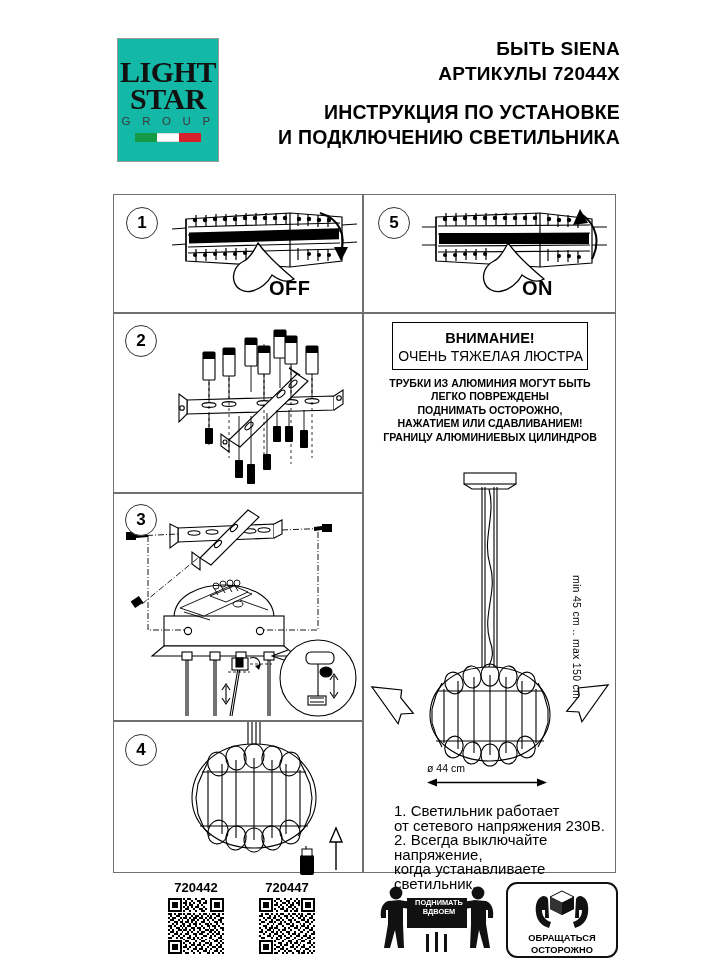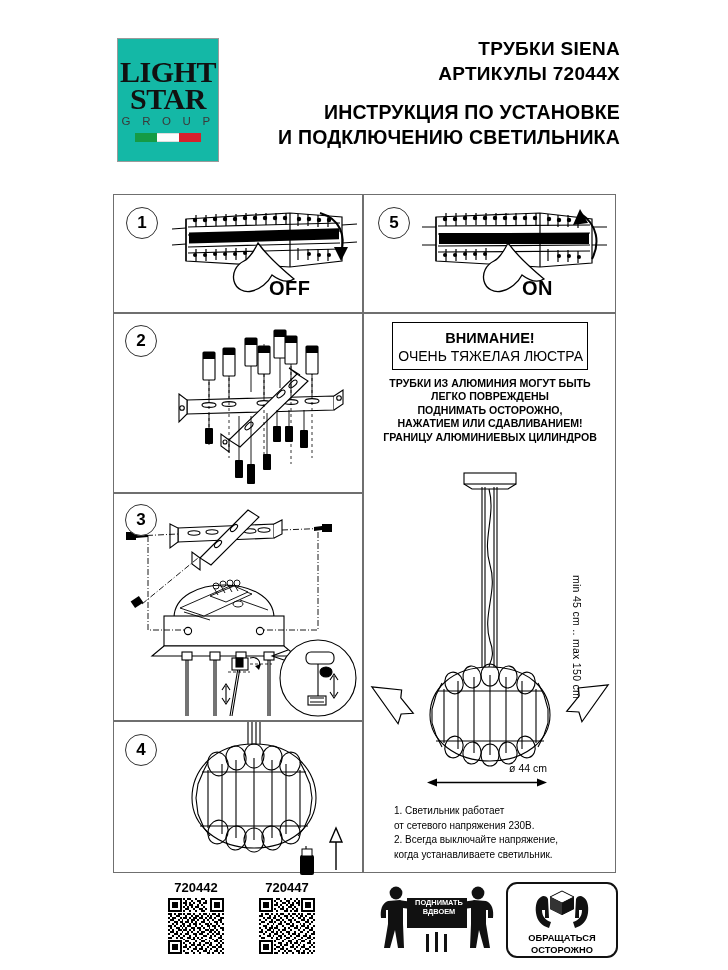--- a/index.html
+++ b/index.html
@@ -49,24 +49,24 @@
   #warn-t2{font-size:14px;line-height:19px;text-align:right;}
   #warn-body{position:absolute;left:372px;top:377px;width:236px;text-align:center;
              font-size:10.6px;font-weight:bold;line-height:13.4px;}
 
   
   #product-wrap{position:absolute;left:372px;top:465px;width:236px;height:320px;}
   #dim-vert{position:absolute;left:569px;top:557px;width:16px;height:160px;}
   #dim-vert span{position:absolute;left:50%;top:50%;transform:translate(-50%,-50%) rotate(90deg);
      white-space:nowrap;font-size:10.5px;letter-spacing:.3px;}
   #dim-horz{position:absolute;left:427px;top:762px;width:120px;height:26px;}
-  #dim-horz .dlabel{position:absolute;left:0;top:0;width:120px;text-align:right;font-size:10.5px;}
+  #dim-horz .dlabel{position:absolute;left:0;top:0;width:120px;text-align:left;font-size:10.5px;}
 
   
-  #notes{position:absolute;left:394px;top:804px;width:215px;font-size:10px;line-height:14.6px;}
+  #notes{position:absolute;left:394px;top:804px;width:215px;font-size:15px;line-height:14.6px;}
 
   
   #qr-row{position:absolute;left:160px;top:880px;width:180px;height:80px;}
   .qr-item{position:absolute;top:0;width:72px;}
   .qr-label{font-size:13px;font-weight:bold;text-align:center;line-height:16px;}
   .qr-code{width:56px;height:56px;margin:2px auto 0;}
 
   #pict-row{position:absolute;left:378px;top:882px;width:240px;height:78px;}
   #lift-icon{position:absolute;left:0;top:2px;width:118px;height:72px;}
   #lift-text{position:absolute;left:30px;top:16px;width:62px;text-align:center;
@@ -87,21 +87,21 @@
     <div class="logo-word">STAR</div>
     <div id="logo-group">G R O U P</div>
     <div id="logo-flag">
       <i class="flag-g"></i>
         <i class="flag-w"></i>
         <i class="flag-r"></i>
     </div>
   </div>
 
   <div id="title-block">
-    <div class="t-series">ТРУБКИ SIENA</div>
+    <div class="t-series">БЫТЬ SIENA</div>
     <div class="t-art">АРТИКУЛЫ 72044X</div>
     <div class="t-instr">ИНСТРУКЦИЯ ПО УСТАНОВКЕ</div>
     <div class="t-instr" style="margin-top:0">И ПОДКЛЮЧЕНИЮ СВЕТИЛЬНИКА</div>
   </div>
 </div>
 
 <div class="panel" id="p1">
   <div class="step-num" style="left:12px;top:12px">1</div>
 
   <svg class="breaker-art" style="left:58px;top:8px" width="185" height="105" viewBox="0 0 185 105">

